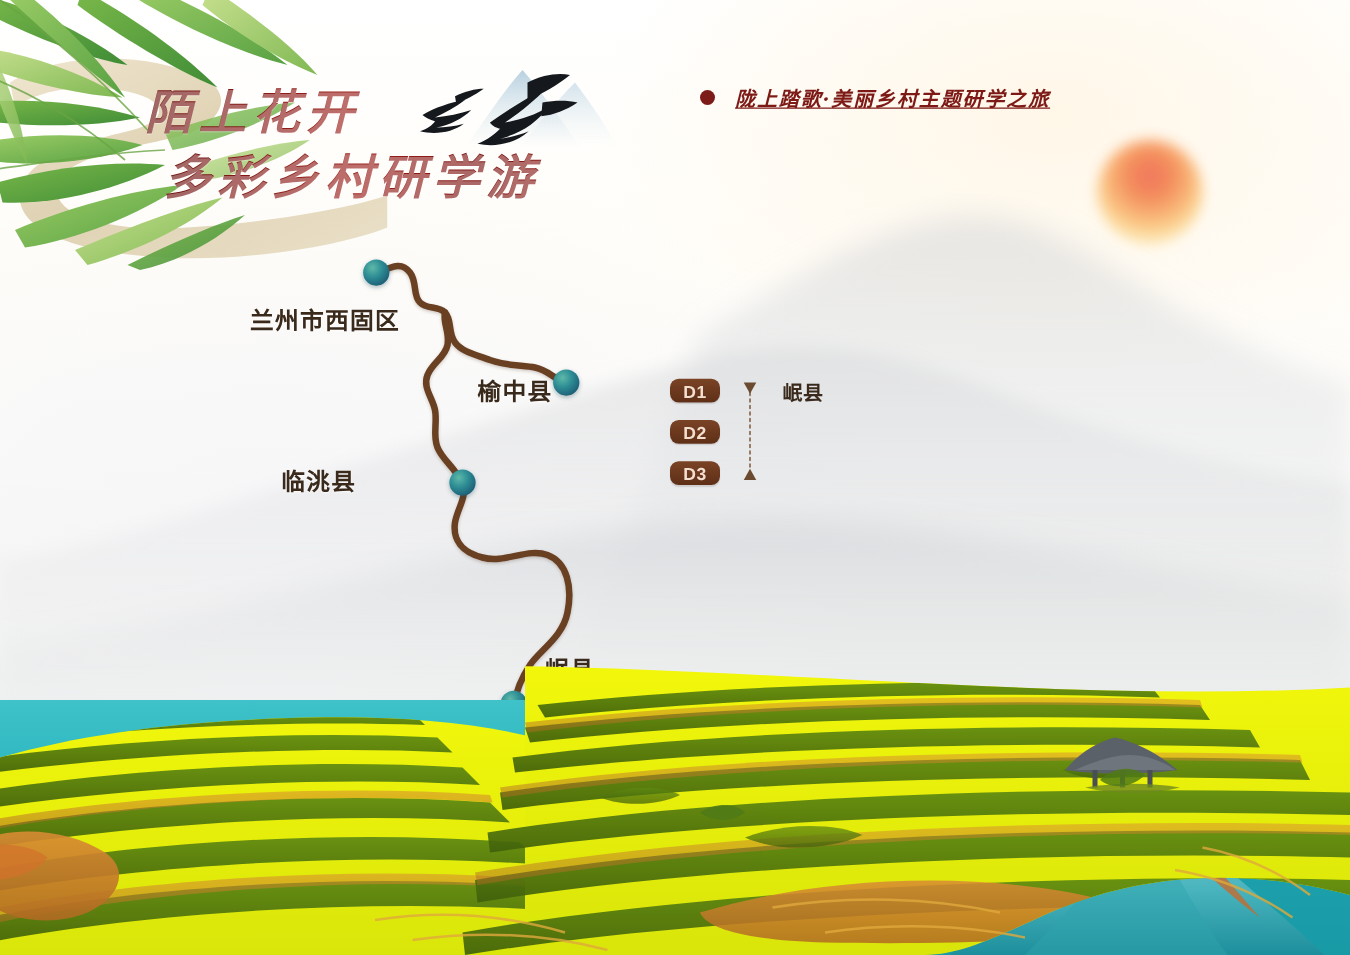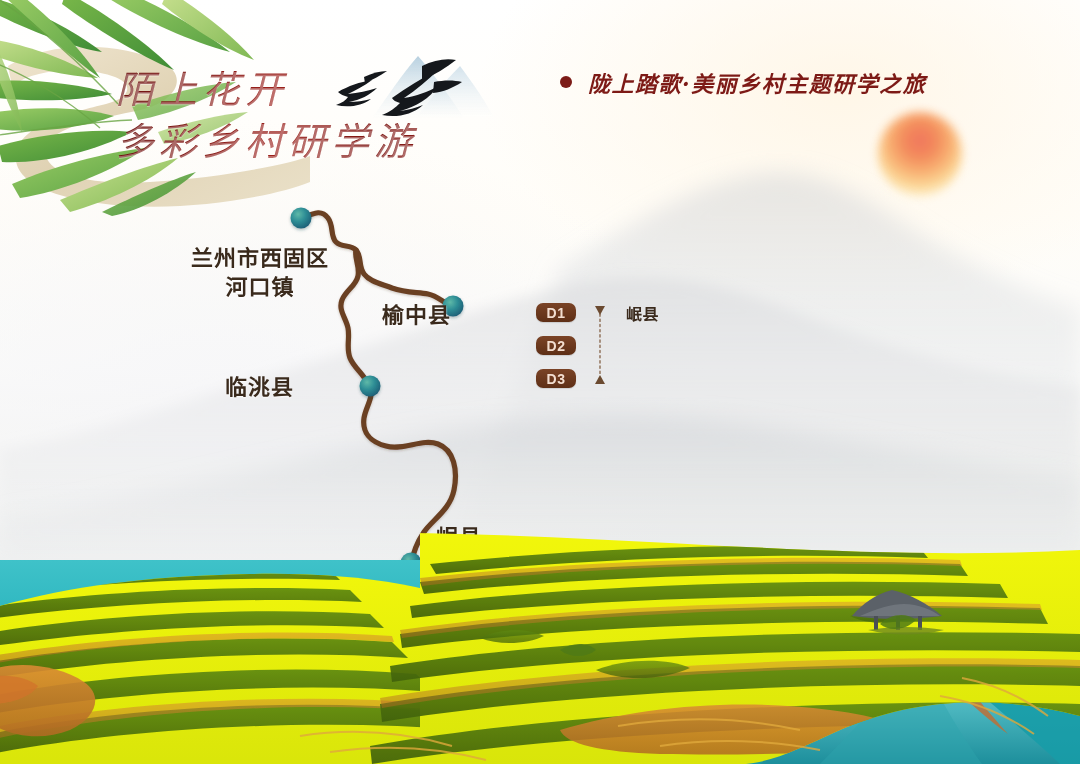--- a/index.html
+++ b/index.html
@@ -38,49 +38,49 @@
   
   #inkhill{position:absolute;left:368px;top:48px;width:128px;height:72px;opacity:.85;}
 
   
   #swallows{position:absolute;left:334px;top:58px;width:140px;height:62px;}
 
   
   #headline{position:absolute;left:116px;top:64px;width:420px;}
   .hl{
     font-family:"DejaVu Sans","Liberation Sans",sans-serif;
-    font-weight:normal;font-style:italic;
+    font-weight:bold;font-style:italic;
     font-size:38px;letter-spacing:5px;line-height:1.38;
     color:#8e1b18;
     background:linear-gradient(100deg,#6d1412 0%,#9b211c 38%,#7d1714 62%,#a5302a 100%);
     -webkit-background-clip:text;background-clip:text;-webkit-text-fill-color:transparent;
     text-shadow:0 1px 0 rgba(255,255,255,.35);
     white-space:nowrap;
   }
-  .hl.l2{margin-left:0;}
+  .hl.l2{margin-left:15px;}
 
   
   #subtitle{
     position:absolute;left:560px;top:66px;
     display:flex;align-items:center;gap:16px;
   }
   #subtitle .bullet{width:12px;height:12px;border-radius:50%;background:#7c1b17;flex:0 0 auto;}
   #subtitle .stext{
     font-family:"DejaVu Serif","Liberation Serif",serif;
-    font-weight:bold;font-style:italic;font-size:22px;letter-spacing:1.5px;
-    color:#7d1a16;white-space:nowrap;
+    font-weight:bold;font-style:italic;font-size:16px;letter-spacing:1.5px;
+    color:#7d1a16;white-space:nowrap;text-decoration:underline;
   }
 
   
   #map{position:absolute;left:170px;top:196px;width:360px;height:380px;}
 
   .mlabel{
     position:absolute;
     font-family:"DejaVu Sans","Liberation Sans",sans-serif;
-    font-weight:bold;font-size:22px;letter-spacing:1px;color:#3a2a1c;
+    font-weight:bold;font-size:19px;letter-spacing:1px;color:#3a2a1c;
     text-shadow:0 1px 2px rgba(255,255,255,.9);
     white-space:nowrap;line-height:1.3;
   }
   #lbl-hekou{left:190px;top:245px;text-align:center;width:140px;}
   #lbl-yuzhong{left:382px;top:302px;}
   #lbl-lintao{left:225px;top:374px;text-align:right;}
   #lbl-minxian{left:436px;top:524px;}
 
   
   #legend{position:absolute;left:536px;top:296px;width:470px;}
@@ -277,21 +277,20 @@
     <g filter="url(#dotshadow)">
       <circle cx="131" cy="22" r="10.5" fill="url(#dotg)"></circle>
       <circle cx="283" cy="110" r="10.5" fill="url(#dotg)"></circle>
       <circle cx="200" cy="190" r="10.5" fill="url(#dotg)"></circle>
       <circle cx="241" cy="367" r="10.5" fill="url(#dotg)"></circle>
     </g>
   </svg>
 
   <div class="mlabel" id="lbl-hekou">
     <div>兰州市西固区</div>
-    <div>河口镇</div>
   </div>
   <div class="mlabel" id="lbl-yuzhong">榆中县</div>
   <div class="mlabel" id="lbl-lintao">临洮县</div>
   <div class="mlabel" id="lbl-minxian">岷县</div>
 
   <div id="legend">
 
     <svg class="connector" viewBox="0 0 16 88" aria-hidden="true">
       <line x1="8" y1="14" x2="8" y2="76" stroke="#8b6b52" stroke-width="1.4" stroke-dasharray="2.2 3" stroke-linecap="round"></line>
       <polygon points="3,6 13,6 8,15" fill="#6b4a30"></polygon>

